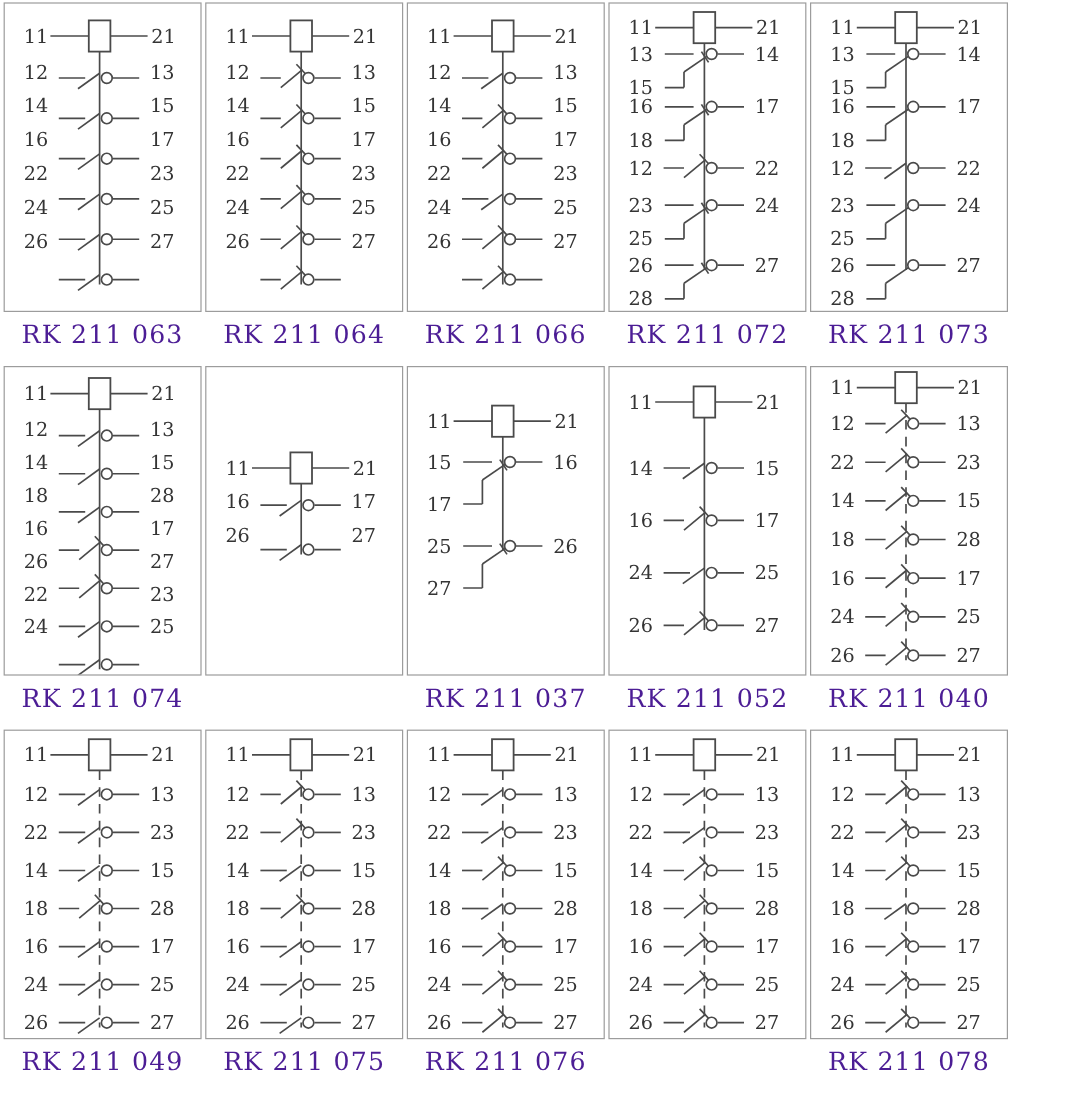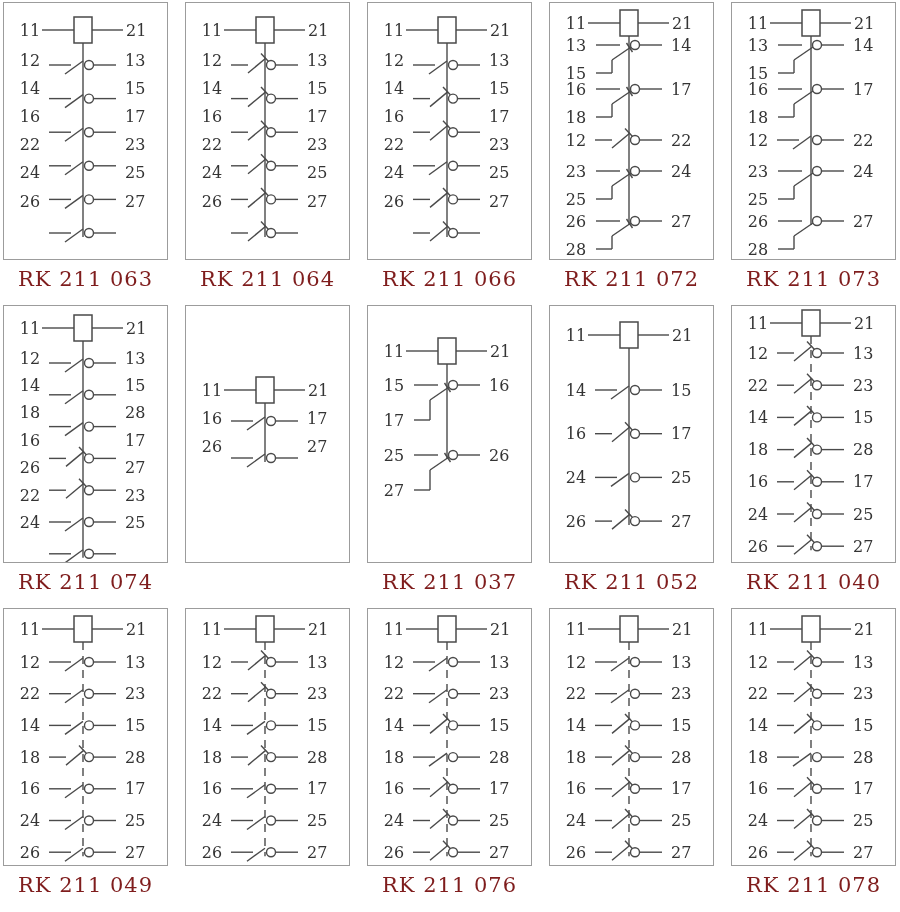--- a/index.html
+++ b/index.html
@@ -5,39 +5,39 @@
   html, body {
     margin: 0;
     padding: 0;
     background: #ffffff;
     width: 900px;
     font-family: "DejaVu Serif", serif;
   }
   #grid {
     display: grid;
     grid-template-columns: repeat(5, 165px);
-    column-gap: 17px;
+    column-gap: 3px;
     padding: 2px 0 0 3px;
   }
   .cell { width: 165px; }
   .box {
     width: 165px;
     height: 258px;
     border: 1px solid #9c9c9c;
     box-sizing: border-box;
     background: #ffffff;
   }
   .box svg { display: block; }
   .caption {
     height: 26px;
     margin: 7px 0 12px 0;
     text-align: center;
     font-size: 21px;
     letter-spacing: 1px;
-    color: #7f1d1d;
+    color: #4c1d95;
     white-space: nowrap;
   }
   svg line, svg rect, svg circle, svg path {
     stroke: #4a4a4a;
     stroke-width: 1.4;
     fill: none;
   }
   svg rect { fill: #ffffff; stroke-width: 1.5; }
   svg circle { fill: #ffffff; }
   svg text {
@@ -643,20 +643,21 @@
           <line x1="90" y1="211.5" x2="112" y2="211.5"></line>
           <text x="26" y="243.2" text-anchor="middle" dominant-baseline="central">26</text>
           <text x="121" y="243.2" text-anchor="start" dominant-baseline="central">27</text>
           <line x1="45" y1="243.2" x2="67" y2="243.2"></line>
           <line x1="61" y1="252.2" x2="79" y2="239.2"></line>
           <circle cx="85" cy="243.2" r="4.5"></circle>
           <line x1="90" y1="243.2" x2="112" y2="243.2"></line>
           <line x1="79" y1="33" x2="79" y2="247.2" stroke-dasharray="8 6"></line>
         </svg>
       </div>
+      <div class="caption">RK 211 075</div>
     </div>
     <div class="cell">
       <div class="box">
         <svg width="163" height="256" viewBox="0 0 163 256">
           <line x1="38" y1="20" x2="70" y2="20"></line>
           <rect x="70" y="7" width="18" height="26"></rect>
           <line x1="88" y1="20" x2="119" y2="20"></line>
           <text x="26" y="20" text-anchor="middle" dominant-baseline="central">11</text>
           <text x="122" y="20" text-anchor="start" dominant-baseline="central">21</text>
           <text x="26" y="53" text-anchor="middle" dominant-baseline="central">12</text>

